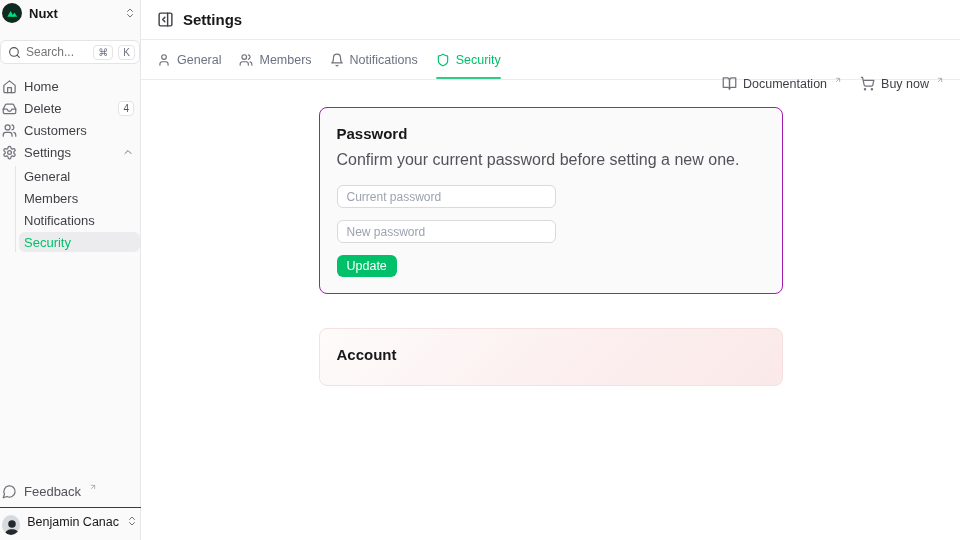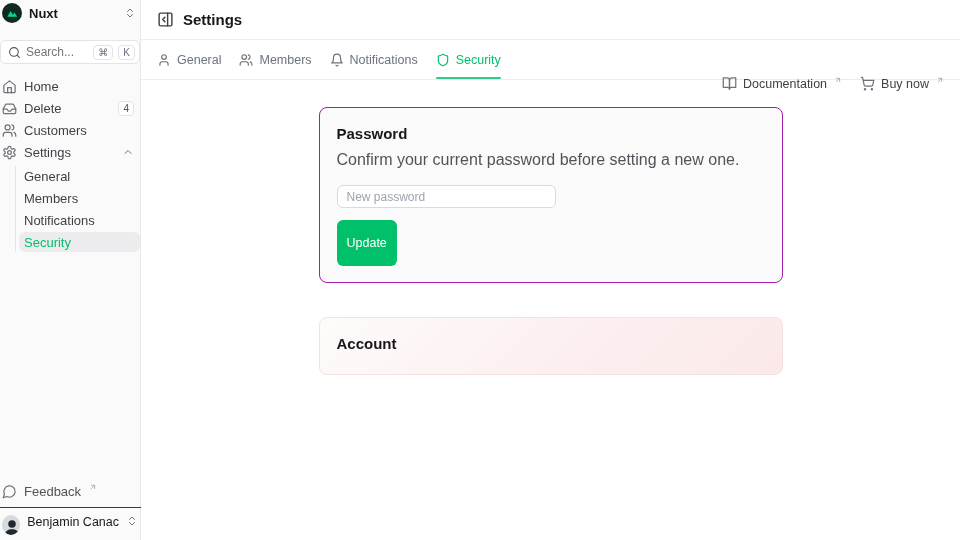--- a/index.html
+++ b/index.html
@@ -156,21 +156,21 @@
     border:1px solid #d9d9de; border-radius:6px;
     background:#fff; padding:0 9px;
     font-size:12px; color:#27272a;
     outline:none; margin-bottom:12px;
     font-family:inherit;
   }
   .pw-input::placeholder { color:#9ca3af; }
   .btn {
     display:inline-block;
     border:none; border-radius:6px;
-    padding:16px 10px;
+    padding:4px 10px;
     font-size:12.5px; font-weight:500; color:#fff;
     cursor:pointer; font-family:inherit;
   }
   .btn-update { background:#00c16a; }
   .btn-delete { background:#fb2c36; }
 </style>
 </head>
 <body>
 
 <aside class="sidebar">
@@ -388,20 +388,21 @@
         </span>
       </div>
     </div>
   </div>
 
   <div class="content">
 
     <section class="card card-password">
       <h2 class="card-title">Password</h2>
       <p class="card-desc">Confirm your current password before setting a new one.</p>
+      <input type="password" class="pw-input" placeholder="Current password" style="">
       <input type="password" class="pw-input" placeholder="New password" style="">
       <button class="btn btn-update">Update</button>
     </section>
 
     <section class="card card-account">
       <h2 class="card-title">Account</h2>
     </section>
 
   </div>
 </main>

